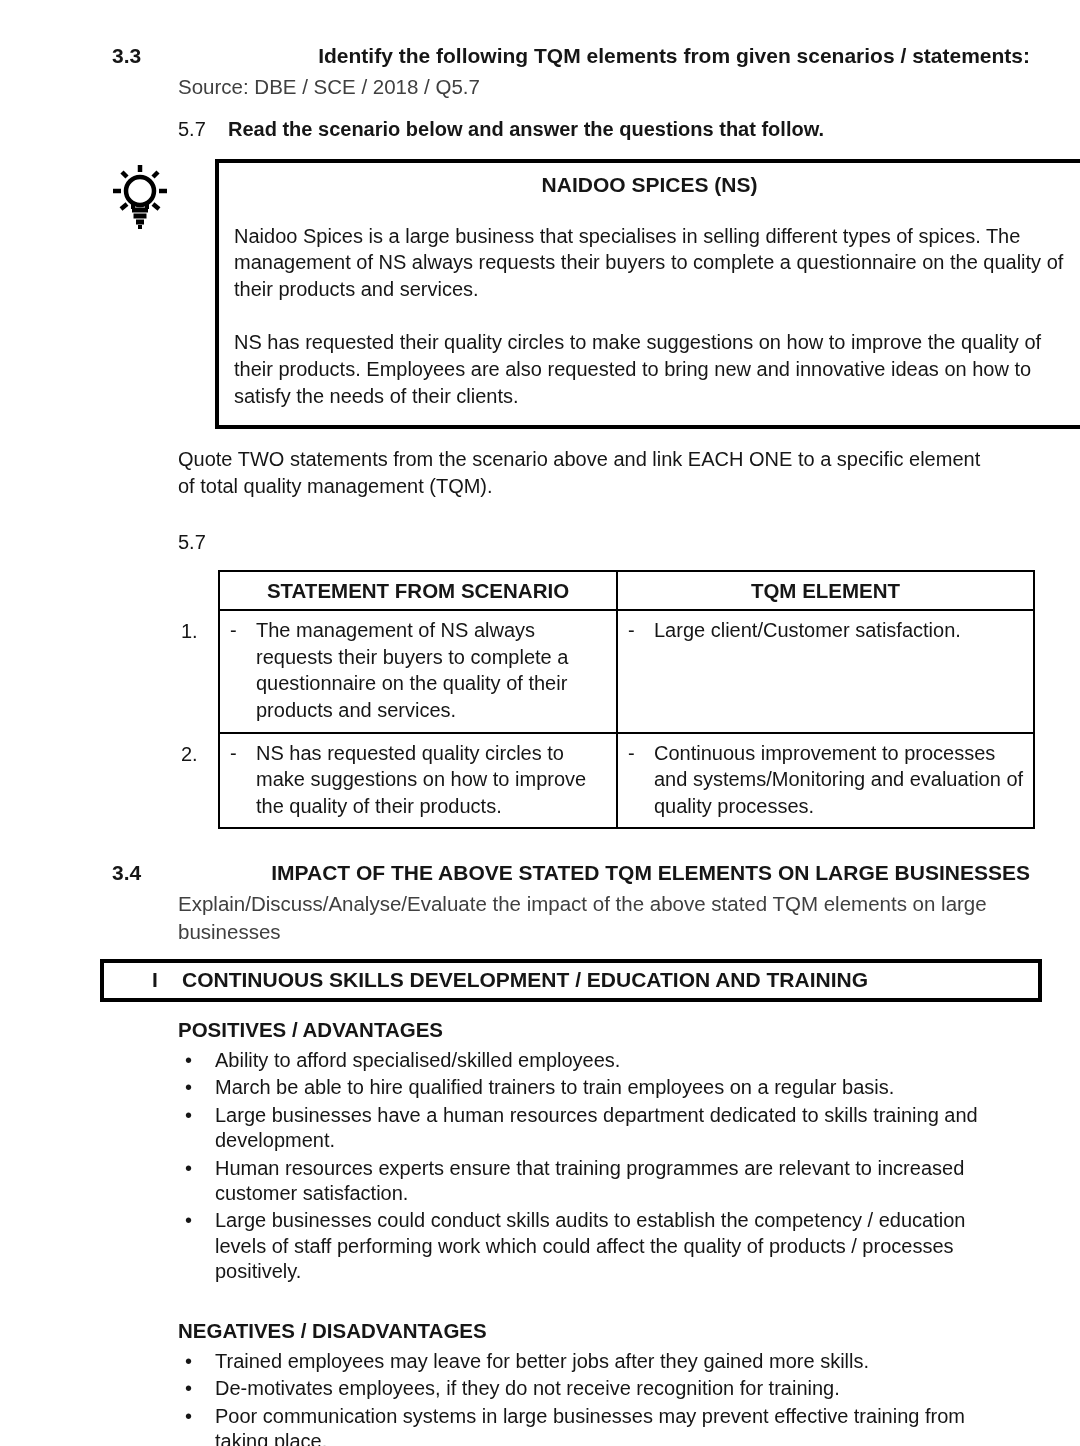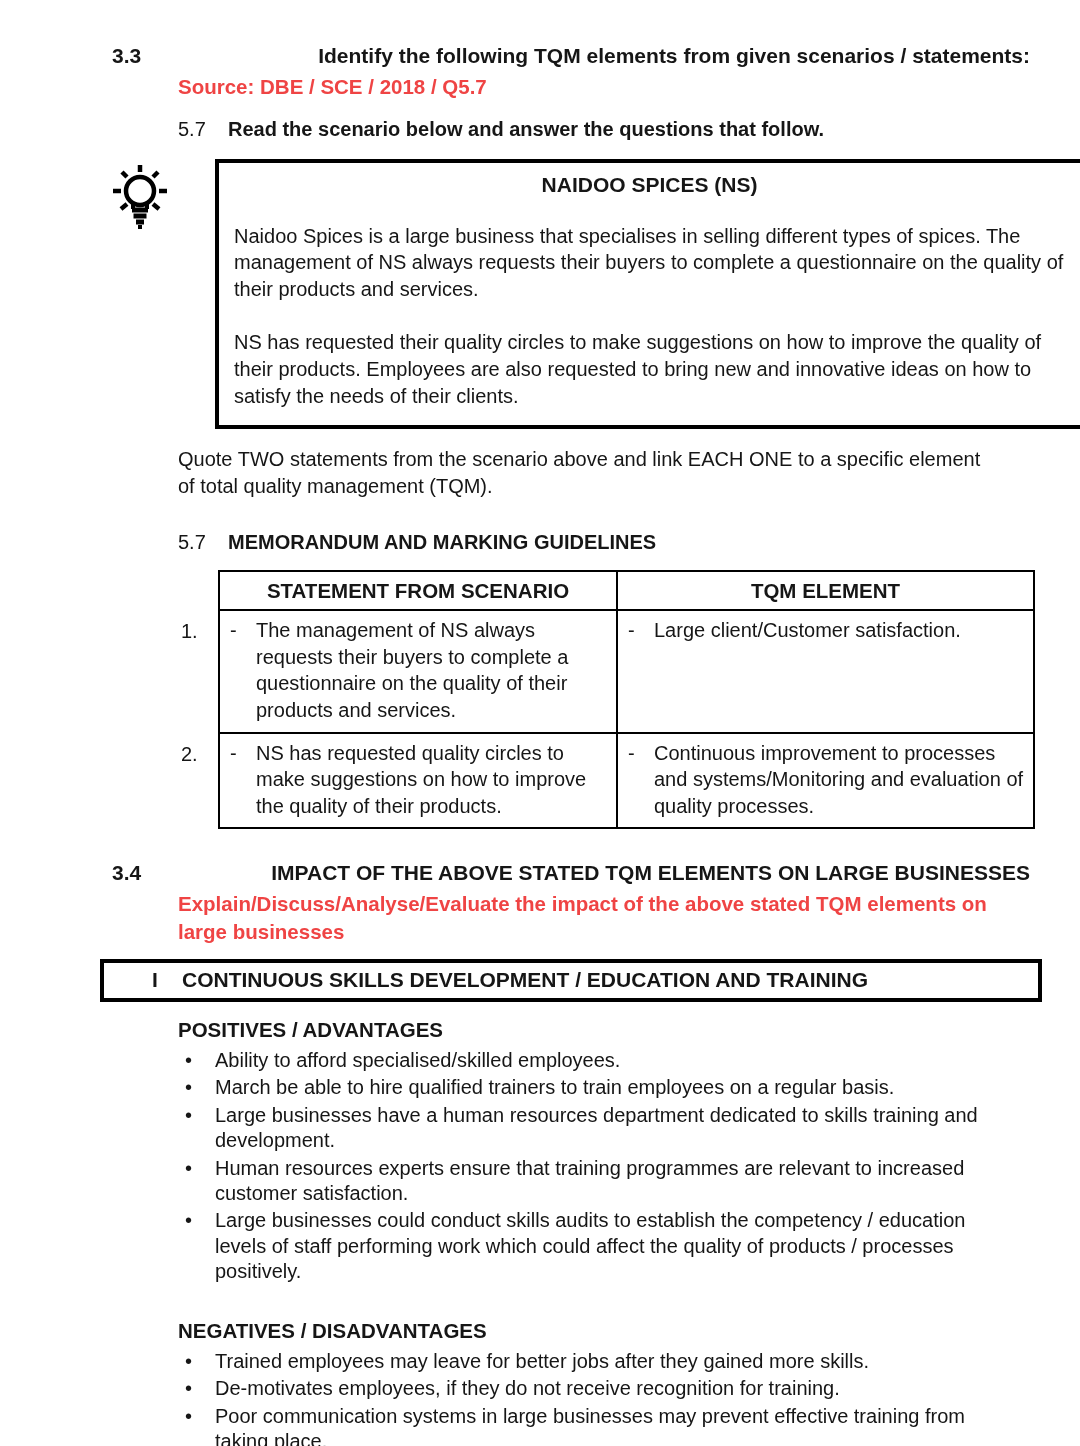--- a/index.html
+++ b/index.html
@@ -3,21 +3,21 @@
 <meta charset="utf-8">
 <style>
   html,body{margin:0;padding:0;}
   body{
     width:1080px;min-height:1446px;background:#ffffff;
     font-family:"Liberation Sans","DejaVu Sans",sans-serif;
     font-size:20px;color:#161616;line-height:1.33;
     -webkit-font-smoothing:antialiased;
   }
   .page{width:1080px;min-height:1446px;overflow:hidden;background:#fff;}
-  .muted{color:#ef4444;font-weight:bold;}
+  .muted{color:#404040;font-weight:normal;}
 
   
   .h-row{display:flex;margin:0 45px 0 112px;}
   .h-row .hnum{flex:0 0 66px;font-weight:bold;font-size:21px;}
   .h-row .hbody{flex:1;max-width:852px;}
   .h-row .htitle{font-weight:bold;font-size:21px;text-align:right;}
   .sec-33{margin-top:42px;}
   .sec-34{margin-top:30px;}
   .src{margin-top:3px;font-size:20.5px;}
   .impact-sub{margin-top:3px;font-size:20.5px;max-width:830px;}
@@ -103,21 +103,20 @@
       <div class="scenario-title">NAIDOO SPICES (NS)</div>
       <p>Naidoo Spices is a large business that specialises in selling different types of spices. The management of NS always requests their buyers to complete a questionnaire on the quality of their products and services.</p>
       <p>NS has requested their quality circles to make suggestions on how to improve the quality of their products. Employees are also requested to bring new and innovative ideas on how to satisfy the needs of their clients.</p>
     </div>
   </div>
 
   <p class="quote">Quote TWO statements from the scenario above and link EACH ONE to a specific element of total quality management (TQM).</p>
 
   <div class="sub-row memo-head">
     <span class="snum">5.7</span>
-    <span class="stitle">MEMORANDUM AND MARKING GUIDELINES</span>
   </div>
 
   <table class="memo-table">
     <tbody>
         <tr>
       <td class="numcol"></td>
       <th class="col-stmt">STATEMENT FROM SCENARIO</th>
       <th class="col-elem">TQM ELEMENT</th>
     </tr>
     <tr>

